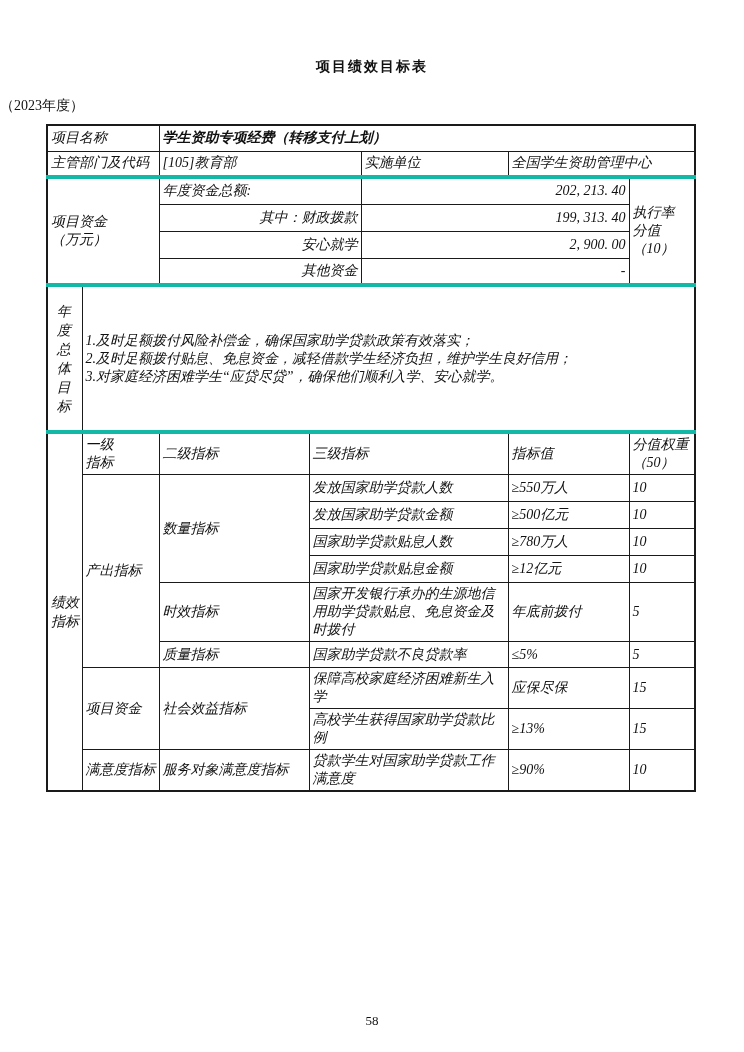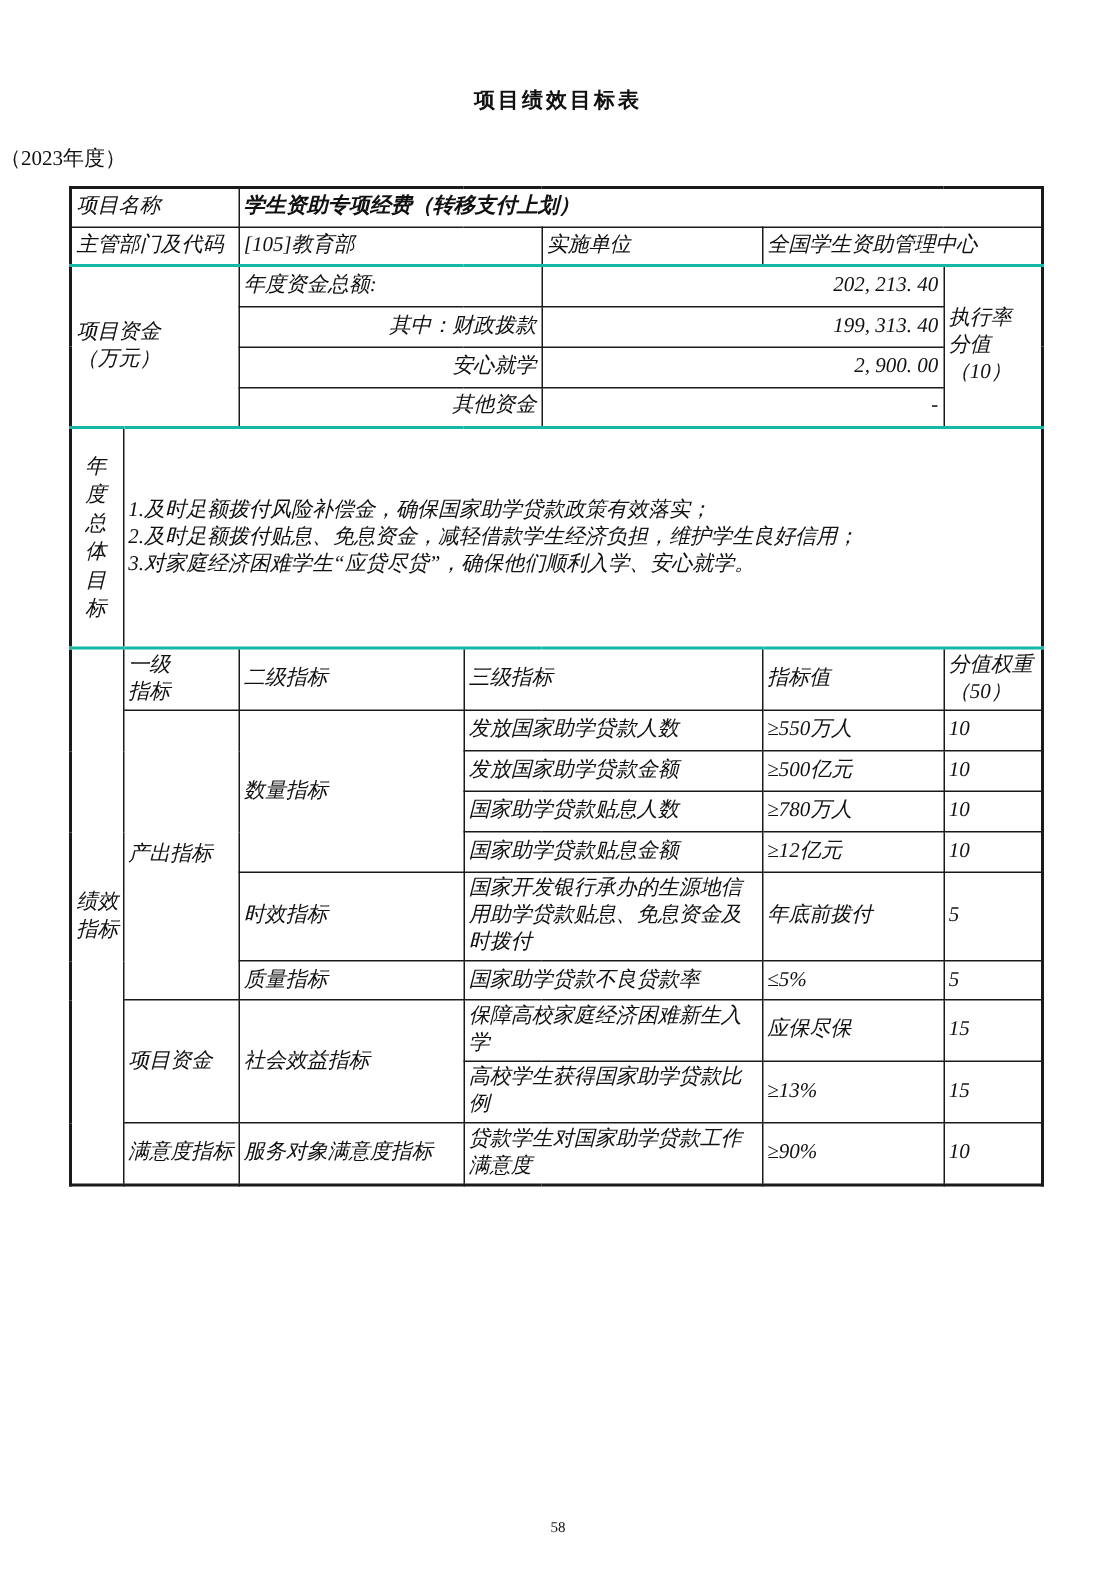--- a/index.html
+++ b/index.html
@@ -43,21 +43,21 @@
     font-size: 14px;
   }
   .doc-table td {
     border: 1px solid #1a1a1a;
     vertical-align: middle;
     line-height: 18px;
     padding: 2px 3px;
     overflow: hidden;
     font-style: italic;
   }
-  tr.sec-top td { border-top: 2px solid #14b8a6; }
+  tr.sec-top td { border-top: 4px solid #14b8a6; }
   .pre { white-space: pre-line; }
   .bold { font-weight: bold; }
   .r26 td { height: 26px; }
   .r27 td { height: 27px; }
   .r40 td { height: 40px; }
   .r41 td { height: 41px; }
   .r53 td { height: 53px; }
   .r147 { height: 147px; margin-left: 24px; }
   .fund-name-left  { text-align: left;  padding-left: 8px; }
   .fund-name-right { text-align: right; padding-right: 20px; }
@@ -66,21 +66,21 @@
   .ind { text-align: left; padding-left: 6px; padding-right: 4px; word-break: break-all; margin-left: 29px; }
   .vert-cell { padding: 0; }
   .vert  { width: 16px; margin: 0 auto; line-height: 19px; word-break: break-all; }
   .vert2 { width: 30px; margin: 0 auto; line-height: 19px; word-break: break-all; }
   .page-num {
     position: absolute;
     top: 1013px;
     left: 0;
     width: 100%;
     text-align: center;
-    font-size: 10px;
+    font-size: 13px;
   }
 </style>
 </head>
 <body>
 
 <div class="page">
 
   <div class="doc-title">项目绩效目标表</div>
   <div class="doc-subtitle">（2023年度）</div>
 

